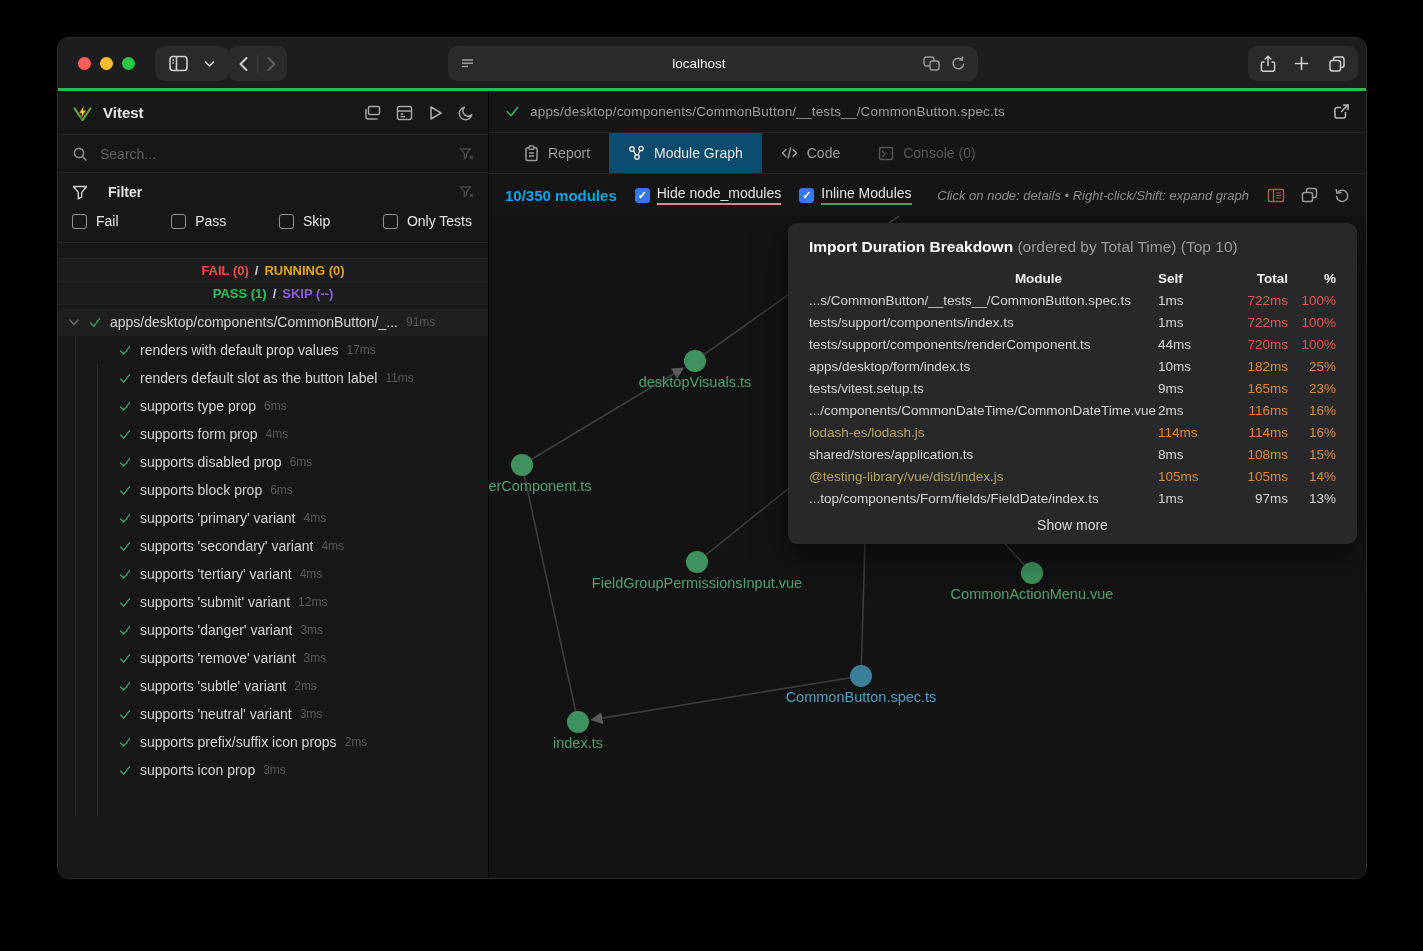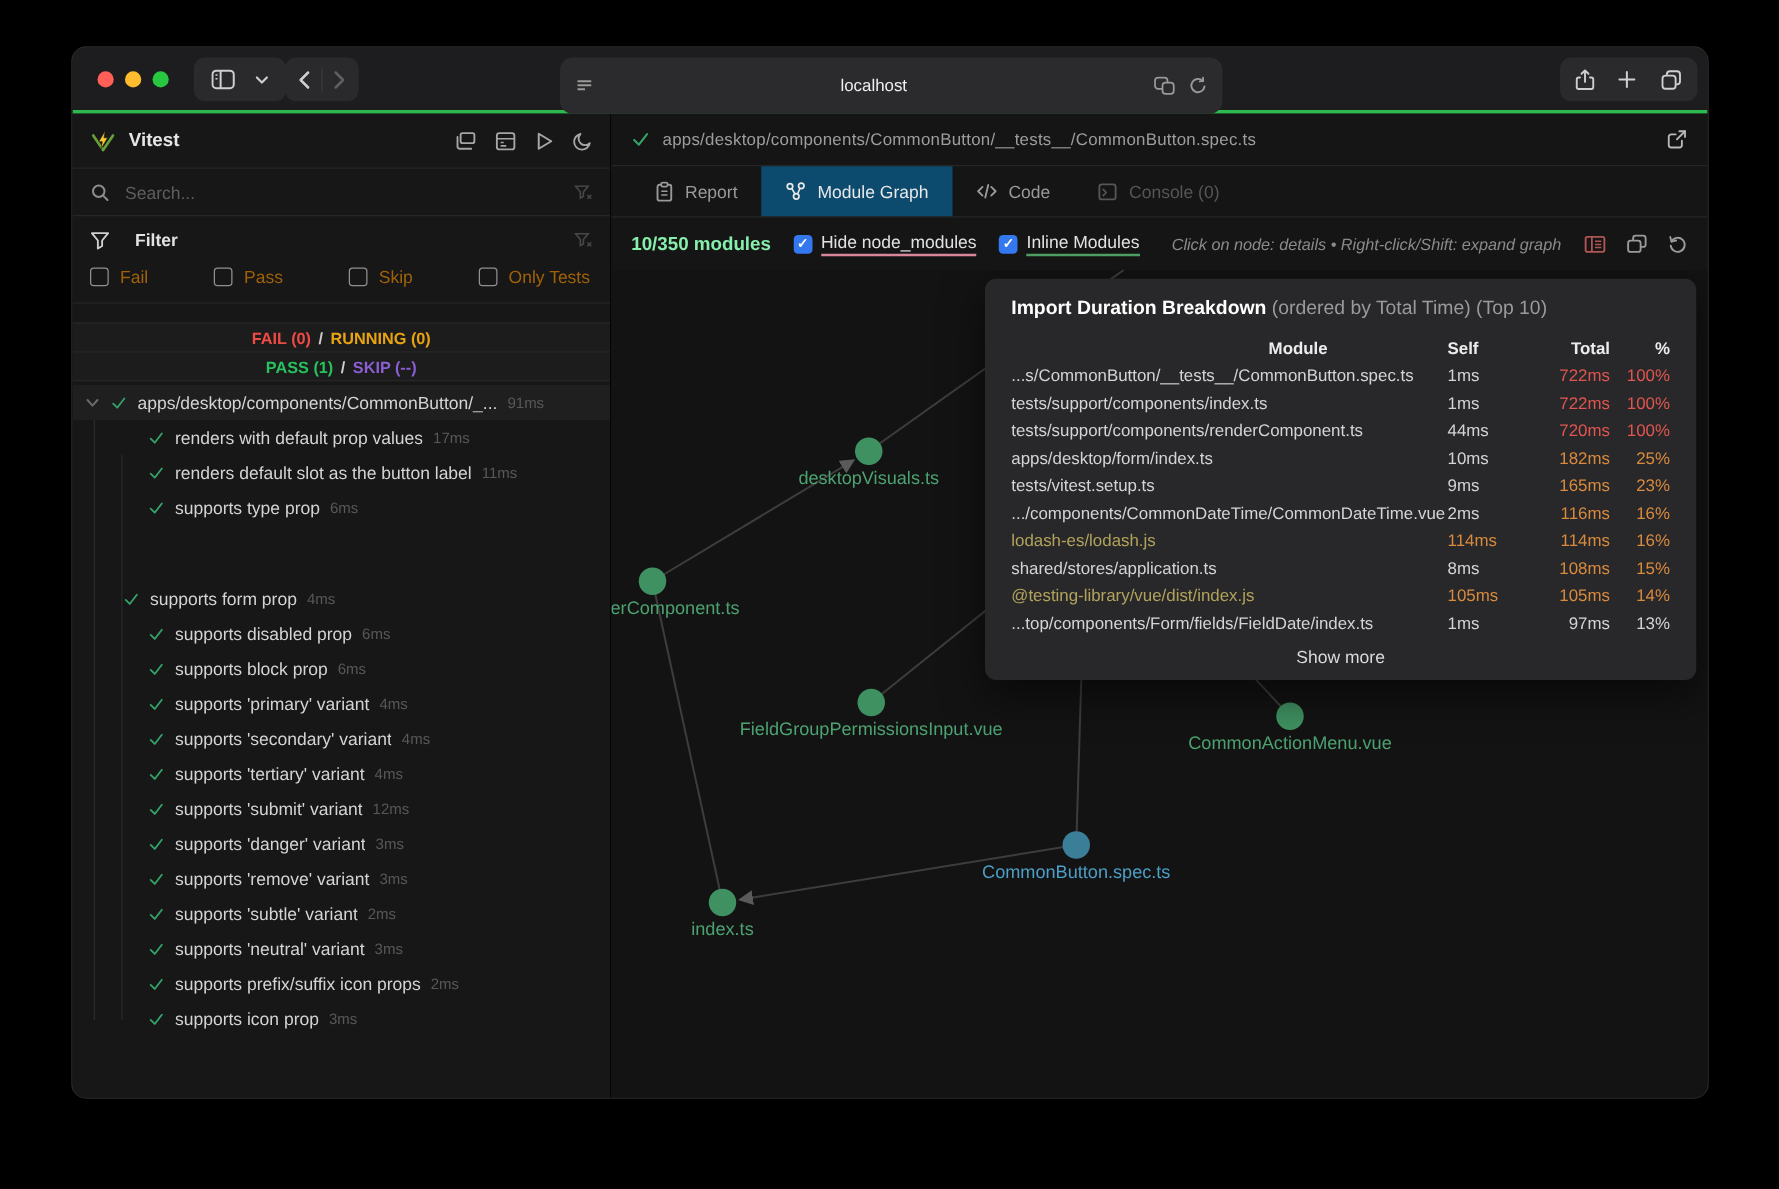--- a/index.html
+++ b/index.html
@@ -21,40 +21,40 @@
   .chrome{height:50px;background:#1d1d1f;position:relative;display:flex;align-items:center;}
   .traffic{display:flex;gap:9px;margin-left:20px;}
   .dot{width:13px;height:13px;border-radius:50%;display:inline-block;}
   .dot.red{background:var(--traffic-red);} .dot.yellow{background:var(--traffic-yellow);} .dot.green{background:var(--traffic-green);}
   .chrome-group{background:#2a2a2c;border-radius:9px;height:35px;display:flex;align-items:center;color:#c9c9c9;}
   .cg-sidebar{position:absolute;left:97px;top:8px;padding:0 10px;gap:8px;}
   .cg-nav{position:absolute;left:170px;top:8px;padding:0 6px;}
   .cg-nav .vsep{width:1px;height:18px;background:#3a3a3c;margin:0 4px;}
   .chrome-btn{background:none;border:none;padding:4px;display:flex;align-items:center;color:#cfcfcf;cursor:default;}
   .chrome-btn.dim{color:#5f5f5f;}
-  .urlbar{position:absolute;left:390px;top:8px;width:530px;height:45px;background:#2b2b2d;border-radius:10px;
+  .urlbar{position:absolute;left:390px;top:8px;width:530px;height:35px;background:#2b2b2d;border-radius:10px;
           display:flex;align-items:center;padding:0 12px;color:#9a9a9a;}
   .url-text{flex:1;text-align:center;color:#efefef;font-size:13.5px;}
   .cg-right{position:absolute;left:1190px;top:8px;width:110px;justify-content:space-around;padding:0 8px;gap:10px;}
   .progress{height:3px;background:var(--accent-green);}
   
   .content{display:flex;height:787px;background:#151515;}
   .sidebar{width:431px;background:#171717;border-right:1px solid #050505;display:flex;flex-direction:column;}
   .side-header{height:44px;border-bottom:1px solid #262626;display:flex;align-items:center;padding:0 14px;gap:10px;}
   .side-title{color:#e6e6e6;font-weight:700;font-size:15px;}
   .side-icons{margin-left:auto;display:flex;gap:15px;color:#a6a6a6;align-items:center;}
   .icon-btn{background:none;border:none;padding:0;color:inherit;display:flex;cursor:default;}
   .search-row{height:38px;border-bottom:1px solid #262626;display:flex;align-items:center;padding:0 14px;gap:10px;}
   .search-input{flex:1;background:transparent;border:none;outline:none;color:#d5d5d5;font-size:14px;font-family:inherit;}
   .search-input::placeholder{color:#5e5e5e;}
   .filter-section{padding:11px 14px 13px;border-bottom:1px solid #262626;}
   .filter-head{display:flex;align-items:center;gap:20px;color:#e2e2e2;font-weight:700;font-size:14px;}
   .filter-head .spacer{margin-left:auto;}
   .filter-checks{display:flex;justify-content:space-between;margin-top:13px;padding-right:2px;}
-  .check-item{display:flex;align-items:center;gap:9px;color:#a16207;font-size:14px;}
+  .check-item{display:flex;align-items:center;gap:9px;color:#e5e5e5;font-size:14px;}
   .checkbox{width:15px;height:15px;border:1.5px solid #909090;border-radius:3px;background:transparent;}
   .status-block{margin-top:15px;border-top:1px solid #262626;background:#1c1c1c;}
   .status-line{height:23px;display:flex;align-items:center;justify-content:center;font-weight:700;font-size:13px;border-bottom:1px solid #262626;}
   .status-line .sep{color:#cfcfcf;padding:0 6px;font-weight:700;}
   .st-fail{color:var(--fail-red);} .st-running{color:var(--running-amber);}
   .st-pass{color:var(--pass-green);} .st-skip{color:var(--skip-purple);}
   .tree{flex:1;position:relative;padding-top:3px;overflow:hidden;}
   .tree-row{height:28px;display:flex;align-items:center;gap:8px;font-size:14px;color:#d4d4d4;white-space:nowrap;}
   .tree-row.selected{background:#1f1f1f;}
   .tree-row .chev{color:#6a6a6a;display:flex;}
@@ -66,21 +66,21 @@
   .main{flex:1;display:flex;flex-direction:column;background:#151515;min-width:0;}
   .file-header{height:42px;border-bottom:1px solid #262626;display:flex;align-items:center;gap:10px;padding:0 16px;}
   .file-check{display:flex;color:var(--check-green);}
   .file-path{color:#9d9d9d;font-size:13.5px;letter-spacing:.2px;}
   .ext-btn{margin-left:auto;color:#b8b8b8;}
   .tabs{height:41px;border-bottom:1px solid #262626;display:flex;align-items:stretch;padding-left:16px;}
   .tab{display:flex;align-items:center;gap:9px;padding:0 19px;color:#9a9a9a;font-size:14px;background:none;border:none;font-family:inherit;cursor:default;}
   .tab.active{background:#0c4a6e;color:#e8e8e8;}
   .tab.disabled{color:#565656;}
   .toolbar{height:42px;display:flex;align-items:center;gap:18px;padding:0 16px;}
-  .modules-count{color:#86efac;font-weight:700;font-size:15px;}
+  .modules-count{color:#0ea5e9;font-weight:700;font-size:15px;}
   .tcheck{display:flex;align-items:center;gap:7px;font-size:14px;color:#e2e2e2;}
   .cb-on{width:15px;height:15px;border-radius:3.5px;background:var(--checkbox-blue);color:#fff;font-size:11px;line-height:15px;
          text-align:center;font-weight:700;}
   .u-pink{border-bottom:2px solid var(--underline-pink);padding-bottom:2px;}
   .u-green{border-bottom:2px solid var(--underline-green);padding-bottom:2px;}
   .hint{margin-left:auto;color:#8b8b8b;font-size:13px;font-style:italic;}
   .toolbar-icons{display:flex;gap:16px;align-items:center;color:#9a9a9a;}
   .legend-red{color:var(--legend-red);}
   .graph-wrap{flex:1;position:relative;background:#131313;overflow:hidden;}
   #graph-svg{position:absolute;left:0;top:0;}
@@ -348,21 +348,21 @@
           </div>
           <div class="tree-row" style="padding-left: 60px;">
             <span class="tick">
               <svg width="14" height="13" viewBox="0 0 16 16">
                 <polyline points="2.5,8.5 6.5,12.5 13.5,3.5" fill="none" stroke="currentColor" stroke-width="1.8" stroke-linecap="round" stroke-linejoin="round"></polyline>
               </svg>
             </span>
             <span class="t-label">supports type prop</span>
             <span class="t-time">6ms</span>
           </div>
-          <div class="tree-row" style="padding-left: 40px; margin-top: 45px;">
+          <div class="tree-row" style="padding-left: 60px;">
             <span class="tick">
               <svg width="14" height="13" viewBox="0 0 16 16">
                 <polyline points="2.5,8.5 6.5,12.5 13.5,3.5" fill="none" stroke="currentColor" stroke-width="1.8" stroke-linecap="round" stroke-linejoin="round"></polyline>
               </svg>
             </span>
             <span class="t-label">supports form prop</span>
             <span class="t-time">4ms</span>
           </div>
           <div class="tree-row" style="padding-left: 60px;">
             <span class="tick">

